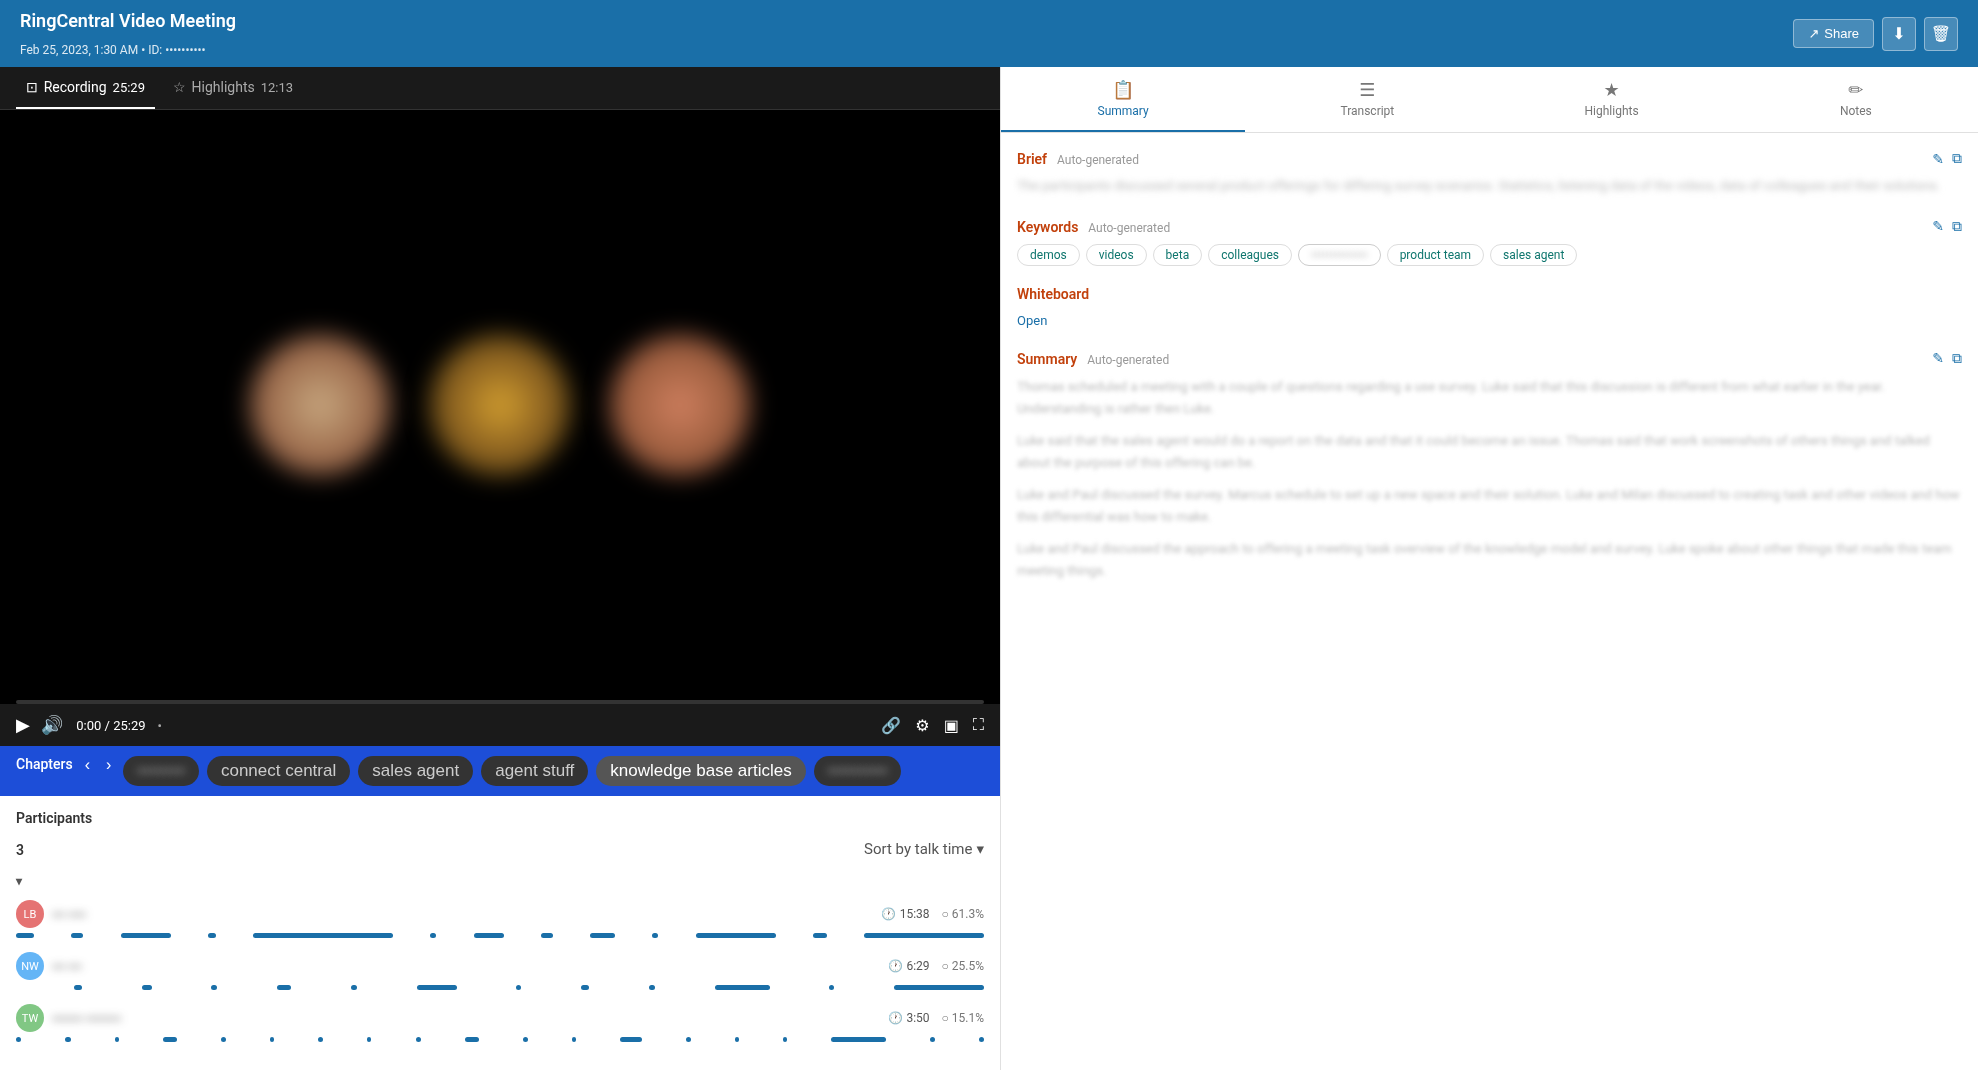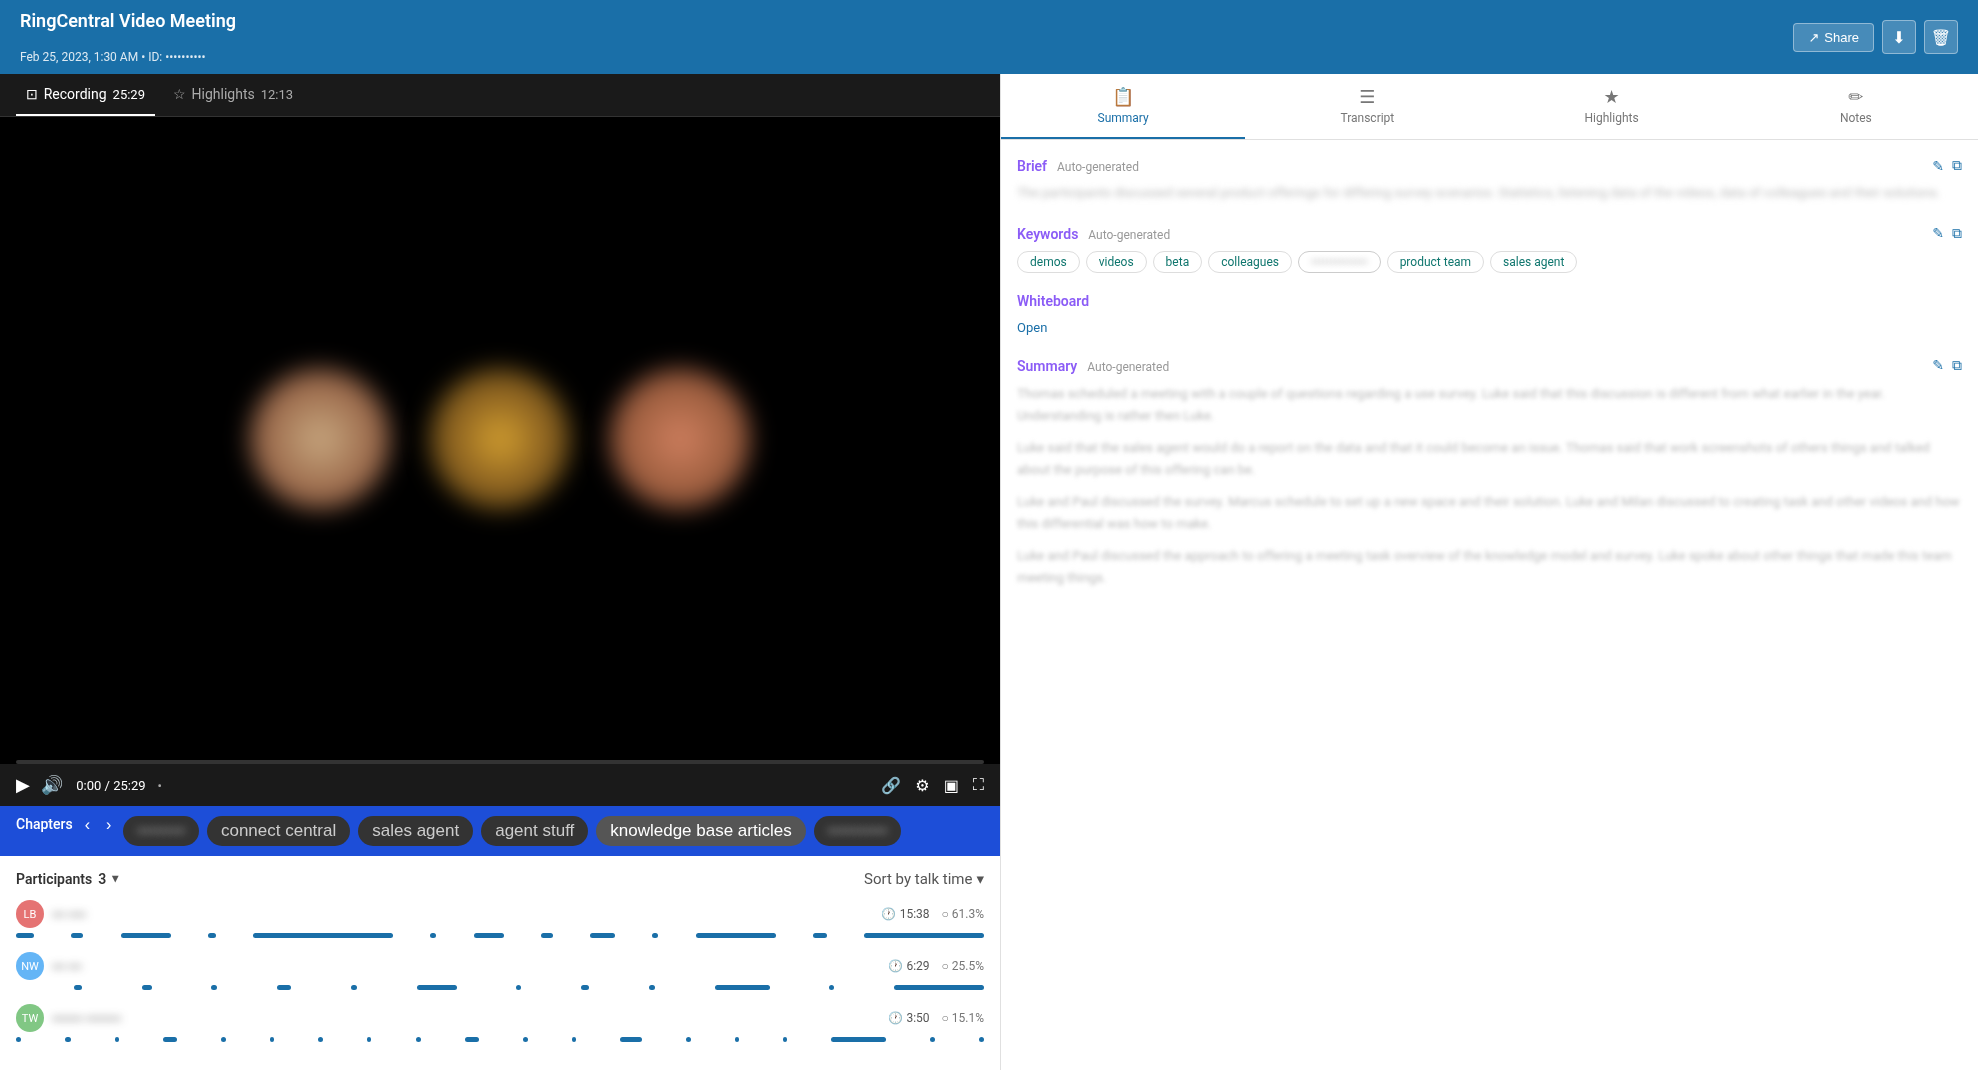--- a/index.html
+++ b/index.html
@@ -9,21 +9,21 @@
     .header {
       background: #1a6fa8;
       color: white;
       padding: 10px 20px;
       display: flex;
       align-items: center;
       justify-content: space-between;
       flex-shrink: 0;
     }
     .header-left h1 { font-size: 18px; font-weight: 600; }
-    .header-left p { font-size: 12px; opacity: 0.85; margin-top: 19px; }
+    .header-left p { font-size: 12px; opacity: 0.85; margin-top: 12px; }
     .header-actions { display: flex; gap: 8px; align-items: center; }
     .header-btn {
       background: rgba(255,255,255,0.2);
       border: 1px solid rgba(255,255,255,0.4);
       color: white;
       padding: 6px 14px;
       border-radius: 4px;
       cursor: pointer;
       font-size: 13px;
       display: flex; align-items: center; gap: 5px;
@@ -179,22 +179,22 @@
       flex-shrink: 0;
       padding: 14px 16px;
     }
     .participants-header {
       display: flex;
       align-items: center;
       justify-content: space-between;
       margin-bottom: 12px;
     }
     .participants-title {
-      display: flex; align-items: flex-start; gap: 6px;
-      font-size: 14px; font-weight: 600; color: #333;
+      display: flex; align-items: flex-start; gap: 16px;
+      font-size: 14px; font-weight: 600; color: #333; flex-direction: column;
     }
     .participants-title .count { font-size: 14px; }
     .dropdown-arrow { font-size: 12px; color: #555; cursor: pointer; }
     .sort-by { font-size: 15px; color: #555; cursor: pointer; display: flex; align-items: center; gap: 4px; }
 
     .participant-row {
       margin-bottom: 14px;
     }
     .participant-info {
       display: flex;
@@ -276,21 +276,21 @@
     .summary-section { margin-bottom: 20px; }
     .section-header {
       display: flex;
       align-items: center;
       justify-content: space-between;
       margin-bottom: 8px;
     }
     .section-title {
       font-size: 14px;
       font-weight: 600;
-      color: #8b5cf6;
+      color: #c2410c;
     }
     .section-subtitle { font-size: 12px; color: #999; font-weight: 400; margin-left: 6px; }
     .section-actions { display: flex; gap: 8px; }
     .section-act-btn { background: none; border: none; cursor: pointer; color: #1a6fa8; font-size: 14px; }
 
     .brief-text { font-size: 13px; color: #bbb; line-height: 1.6; filter: blur(3px); }
 
     .keywords-wrap { display: flex; flex-wrap: wrap; gap: 6px; }
     .keyword-chip {
       background: white;

